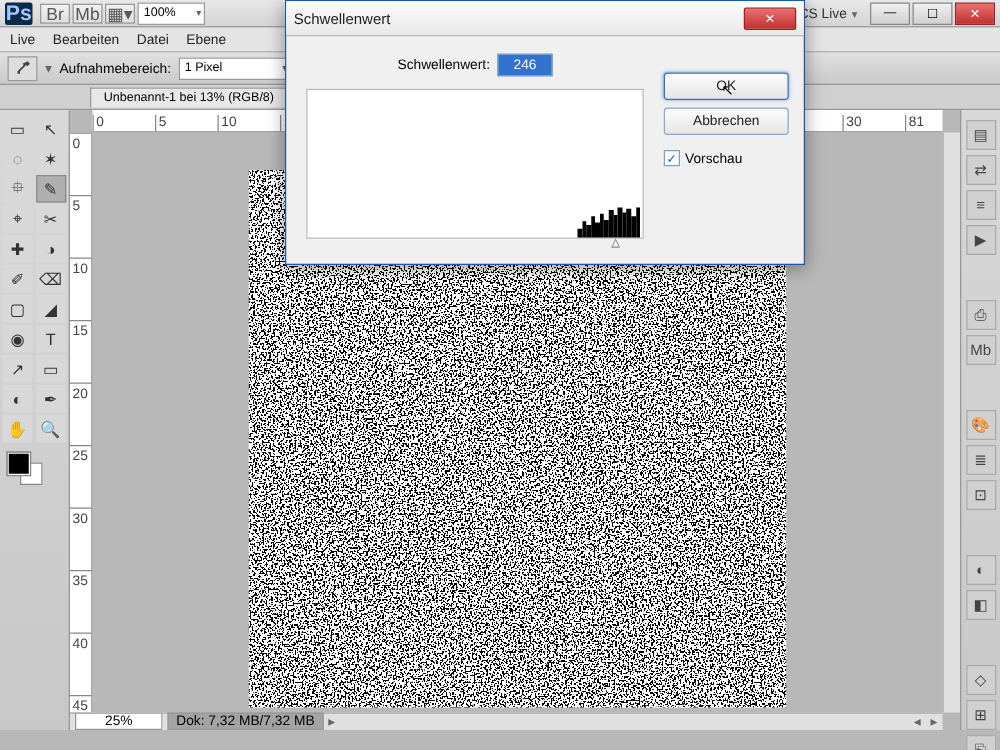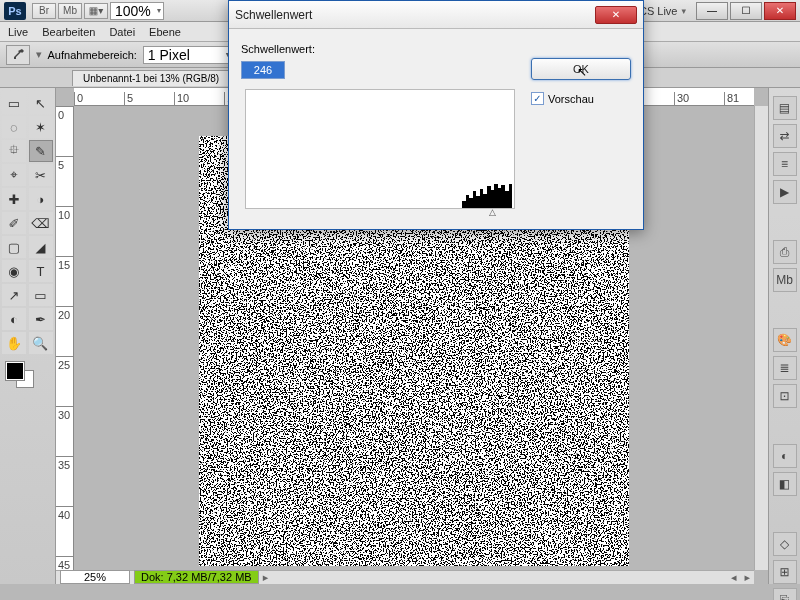--- a/index.html
+++ b/index.html
@@ -1,27 +1,27 @@
 <!DOCTYPE html>
 <html><head>
 <meta charset="utf-8">
 <style>
 * { margin: 0; padding: 0; box-sizing: border-box; font-family: "Segoe UI", Tahoma, sans-serif; font-size: 11px; }
 body { background: #b8b8b8; width: 800px; height: 600px; overflow: hidden; position: relative; }
 .win-titlebar { height: 22px; background: linear-gradient(#e8e8e8,#d4d4d4); display: flex; align-items: center; padding: 0 4px; border-bottom: 1px solid #999; }
-.ps-logo { width: 22px; height: 18px; background: #0a2a4a; color: #a2c8ff; font-weight: bold; font-size: 11px; display: flex; align-items: center; justify-content: center; border-radius: 2px; margin-right: 6px; }
-.tb-btn { width: 24px; height: 16px; background: linear-gradient(#f2f2f2,#ddd); border: 1px solid #999; margin-right: 2px; display: inline-flex; align-items: center; justify-content: center; font-size: 10px; color: #555; text-align: center; }
+.ps-logo { width: 22px; height: 18px; background: #0a2a4a; color: #a2c8ff; font-weight: bold; font-size: 17px; display: flex; align-items: center; justify-content: center; border-radius: 2px; margin-right: 6px; }
+.tb-btn { width: 24px; height: 16px; background: linear-gradient(#f2f2f2,#ddd); border: 1px solid #999; margin-right: 2px; display: inline-flex; align-items: center; justify-content: center; font-size: 14px; color: #555; text-align: center; }
 .tb-spacer { flex: 1; }
 .win-ctl { width: 32px; height: 18px; background: linear-gradient(#f0f0f0,#d0d0d0); border: 1px solid #888; margin-left: 2px; display: inline-flex; align-items: center; justify-content: center; font-size: 10px; }
 .win-close { background: linear-gradient(#e87070,#c23030); color: #fff; border-color: #922; }
 .menubar { height: 20px; background: #e4e4e4; display: flex; align-items: center; padding: 0 8px; gap: 14px; border-bottom: 1px solid #aaa; }
 .menubar span { color: #222; }
 .optbar { height: 26px; background: linear-gradient(#e0e0e0,#cacaca); display: flex; align-items: center; padding: 0 6px; border-bottom: 1px solid #999; gap: 6px; }
 .eyedrop { width: 24px; height: 20px; background: #ddd; border: 1px solid #999; display: flex; align-items: center; justify-content: center; }
-.dd { height: 18px; background: #fff; border: 1px solid #999; padding: 0 14px 0 4px; font-size: 14px; display: flex; align-items: center; position: relative; }
+.dd { height: 18px; background: #fff; border: 1px solid #999; padding: 0 14px 0 4px; font-size: 10px; display: flex; align-items: center; position: relative; }
 .dd:after { content: "▾"; position: absolute; right: 2px; font-size: 8px; color: #666; }
 .doctab { height: 20px; background: #d0d0d0; display: flex; align-items: center; border-bottom: 1px solid #999; }
 .doctab .tab { background: #e8e8e8; border: 1px solid #999; border-bottom: none; padding: 2px 10px; margin-left: 72px; font-size: 10px; }
 .workspace { position: absolute; top: 88px; left: 0; right: 0; bottom: 16px; display: flex; }
 .toolbox { width: 56px; background: linear-gradient(#d8d8d8,#c8c8c8); border-right: 1px solid #999; padding: 4px 2px; }
 .toolgrid { display: grid; grid-template-columns: 1fr 1fr; gap: 2px; }
 .tool { width: 24px; height: 22px; background: #d8d8d8; border: 1px solid transparent; display: flex; align-items: center; justify-content: center; font-size: 13px; color: #333; }
 .tool.active { background: #b0b0b0; border: 1px solid #888; }
 .swatches { margin-top: 8px; position: relative; height: 32px; }
 .sw-fg { width: 18px; height: 18px; background: #000; border: 1px solid #fff; outline: 1px solid #888; position: absolute; top: 0; left: 4px; }
@@ -30,31 +30,31 @@
 .ruler-h { position: absolute; top: 0; left: 18px; right: 14px; height: 18px; background: #fff; border-bottom: 1px solid #888; font-size: 7px; color: #444; overflow: hidden; white-space: nowrap; padding-top: 4px; }
 .ruler-h span { display: inline-block; width: 50px; border-left: 1px solid #888; padding-left: 2px; height: 14px; }
 .ruler-v { position: absolute; top: 18px; left: 0; bottom: 14px; width: 18px; background: #fff; border-right: 1px solid #888; font-size: 7px; color: #444; }
 .ruler-v span { display: block; height: 50px; border-top: 1px solid #888; padding: 2px 2px 0 2px; }
 .canvas-wrap { position: absolute; top: 18px; left: 18px; right: 14px; bottom: 14px; background: #b8b8b8; display: flex; align-items: flex-start; justify-content: center; padding-top: 30px; }
 .canvas { width: 430px; height: 430px; background: #fff; }
 .canvas svg { width: 100%; height: 100%; }
 .scroll-v { position: absolute; top: 18px; right: 0; bottom: 14px; width: 14px; background: #e0e0e0; border-left: 1px solid #aaa; }
 .scroll-h { position: absolute; bottom: 0; left: 0; right: 14px; height: 14px; background: #e0e0e0; border-top: 1px solid #aaa; display: flex; align-items: flex-end; font-size: 10px; }
 .scroll-h .zoom { width: 70px; background: #fff; border: 1px solid #999; text-align: center; margin: 0 4px; }
-.scroll-h .dok { border: 1px solid #999; background: #84cc16; padding: 0 6px; }
+.scroll-h .dok { border: 1px solid #999; background: #a3a3a3; padding: 0 6px; }
 .right-dock { width: 32px; background: linear-gradient(#d8d8d8,#c8c8c8); border-left: 1px solid #999; padding-top: 6px; }
 .right-dock .ico { width: 24px; height: 24px; margin: 2px auto 4px; background: #d0d0d0; border: 1px solid #aaa; display: flex; align-items: center; justify-content: center; font-size: 12px; color: #444; }
 .right-dock .gap { height: 30px; }
 .dialog { position: absolute; top: 0; left: 228px; width: 416px; background: #f0f0f0; border: 1px solid #1e5aa8; box-shadow: 0 3px 14px rgba(0,0,0,.4); }
 .dlg-title { height: 28px; background: linear-gradient(#fdfdfd,#e8e8e8); border-bottom: 1px solid #bbb; display: flex; align-items: center; padding: 0 6px; }
 .dlg-title .t { flex: 1; font-size: 12px; color: #222; }
 .dlg-close { width: 42px; height: 18px; background: linear-gradient(#e87070,#c23030); border: 1px solid #922; border-radius: 2px; color: #fff; display: flex; align-items: center; justify-content: center; font-size: 10px; }
 .dlg-body { padding: 14px 12px 20px; display: flex; gap: 12px; }
 .dlg-left { flex: 1; }
-.dlg-row { display: flex; justify-content: center; align-items: flex-start; gap: 6px; margin-bottom: 10px; flex-direction: column; }
+.dlg-row { display: flex; justify-content: center; align-items: center; gap: 6px; margin-bottom: 10px; }
 .dlg-input { width: 44px; height: 18px; border: 1px solid #7a9ccf; background: #3373d0; color: #fff; text-align: center; font-size: 11px; }
 .histo { width: 270px; height: 120px; border: 1px solid #bbb; background: #fff; position: relative; margin: 0 auto; }
 .histo-bars { position: absolute; bottom: 0; right: 2px; width: 50px; height: 24px; display: flex; align-items: flex-end; }
 .histo-bars div { flex: 1; background: #000; }
 .histo-mark { position: absolute; right: 18px; bottom: -9px; font-size: 9px; color: #555; }
 .dlg-right { width: 100px; display: flex; flex-direction: column; gap: 6px; }
 .dlg-btn { height: 22px; background: linear-gradient(#fdfdfd,#e4e4e4); border: 1px solid #8aa8c8; border-radius: 3px; display: flex; align-items: center; justify-content: center; font-size: 11px; color: #222; }
 .dlg-btn.primary { border-color: #3a6fb0; box-shadow: 0 0 3px #6fa0e0; position: relative; margin-top: 15px; }
 .dlg-btn.primary:after { content: "↖"; position: absolute; font-size: 12px; color: #000; transform: translate(1px,3px); }
 .chk { display: flex; align-items: center; gap: 4px; margin-top: 6px; }
@@ -219,19 +219,20 @@
             <div style="height:85%"></div>
             <div style="height:95%"></div>
             <div style="height:70%"></div>
             <div style="height:100%"></div>
         </div>
         <div class="histo-mark">△</div>
       </div>
     </div>
     <div class="dlg-right">
       <div class="dlg-btn primary">OK</div>
+      <div class="dlg-btn">Abbrechen</div>
       <label class="chk">
         <span class="chk-box">✓</span>
         <span>Vorschau</span>
       </label>
     </div>
   </div>
 </div>
 
 </body></html>

